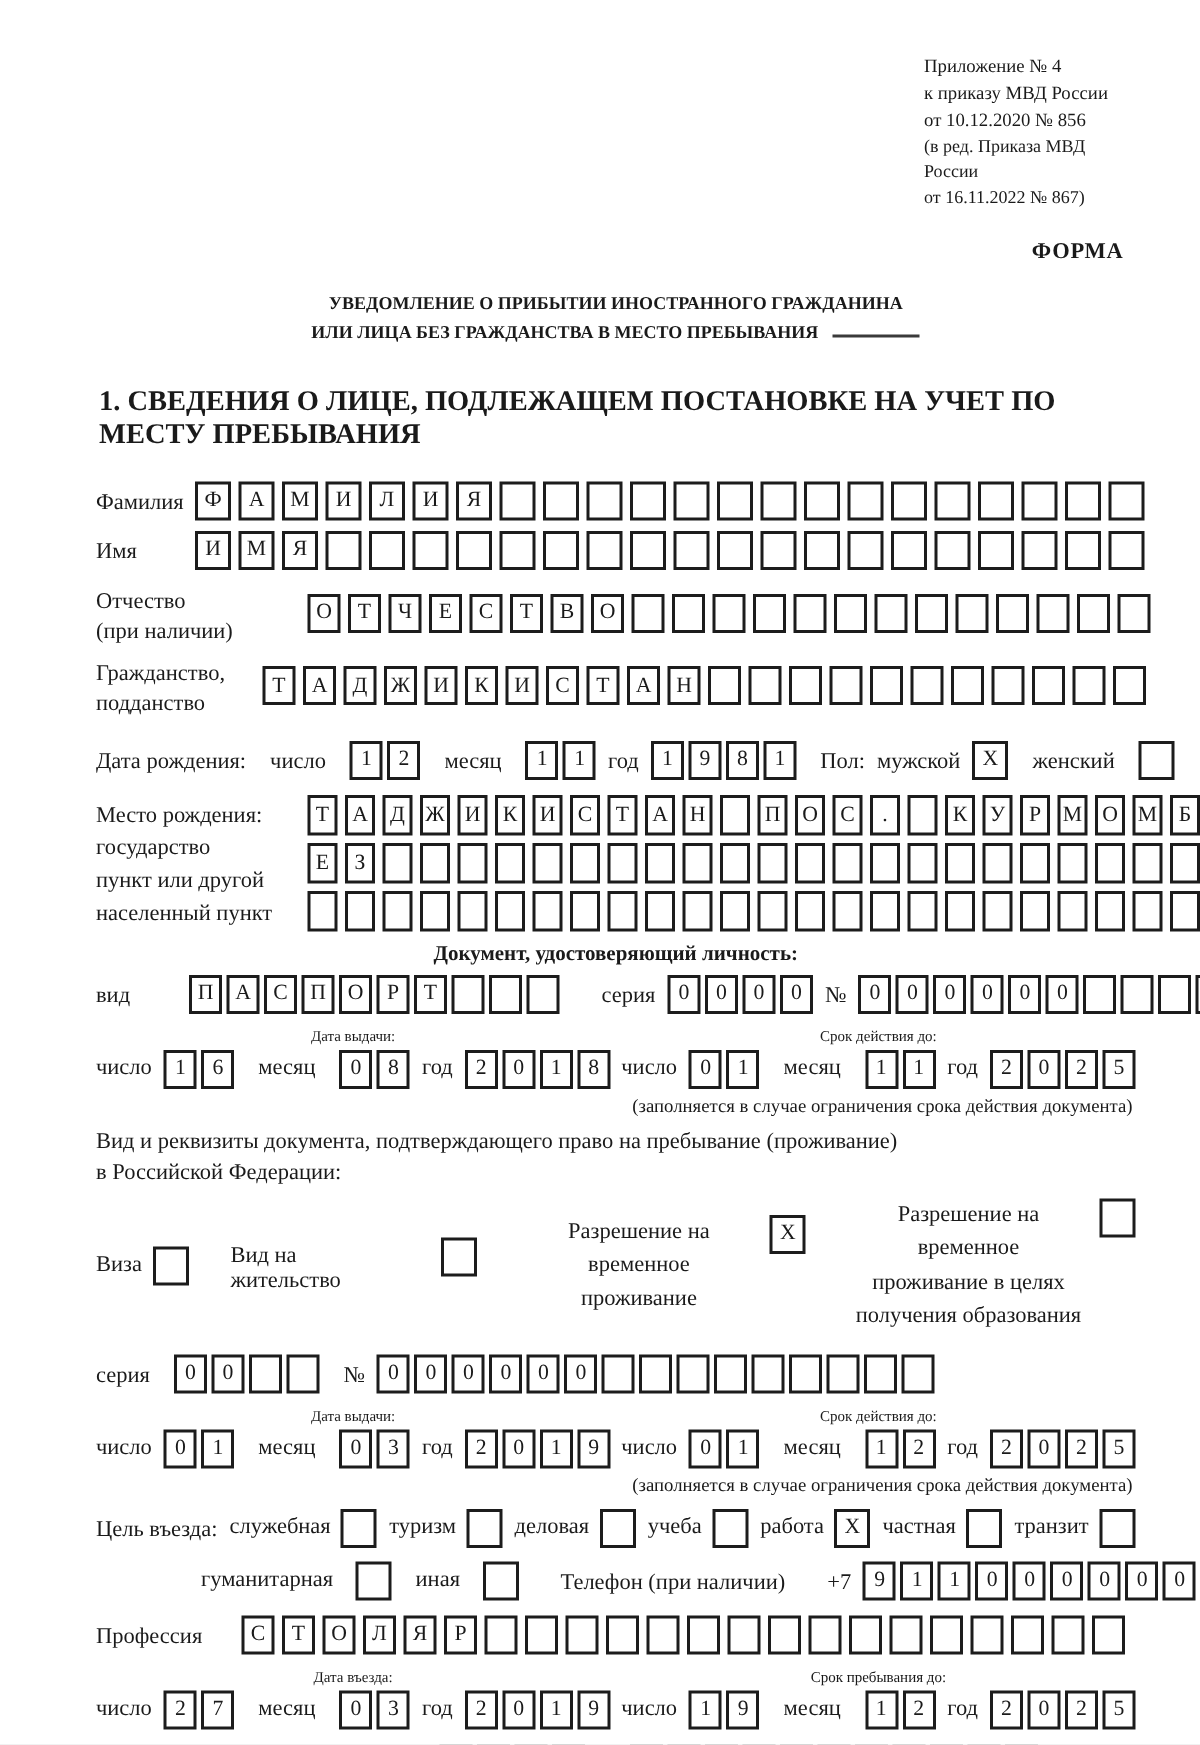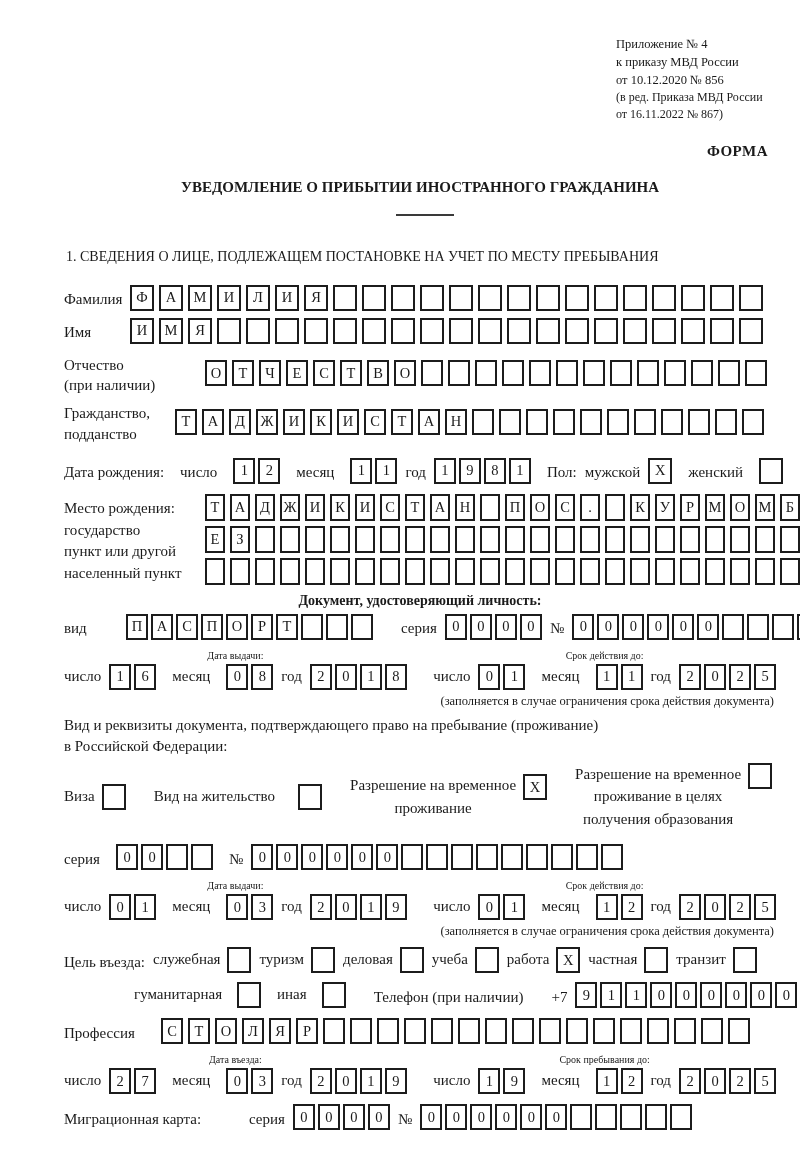--- a/index.html
+++ b/index.html
@@ -1,27 +1,27 @@
 <!DOCTYPE html>
 <html><head>
 <meta charset="utf-8">
 <style>
   * { box-sizing: border-box; }
   html,body { margin:0; padding:0; background:#e8e8e8; }
   .page {
     width:800px; height:1163px; background:#ffffff; color:#1a1a1a;
     font-family:"Liberation Serif", serif; font-size:15px;
-    padding:36px 24px 20px 64px; position:relative; overflow:hidden;
+    padding:36px 43px 20px 64px; position:relative; overflow:hidden;
   }
   .ref-block { margin-left:552px; font-size:12.5px; line-height:1.42; }
   .ref-block .ref-small { font-size:12px; }
   .forma { text-align:right; font-weight:bold; font-size:15px; margin-top:20px; margin-right:8px; letter-spacing:.5px; }
-  .title { text-align:center; font-weight:bold; font-size:15px; line-height:1.55; margin-top:16px; }
+  .title { text-align:center; font-weight:bold; font-size:12px; line-height:1.55; margin-top:16px; }
   .blank-underline { display:inline-block; width:58px; border-bottom:2px solid #3a3a3a; margin-left:10px; vertical-align:baseline; }
-  .section-title { font-weight:normal; font-size:14px; margin-top:26px; margin-left:2px; }
+  .section-title { font-weight:bold; font-size:19px; margin-top:26px; margin-left:2px; }
 
   .row { display:flex; align-items:center; flex-wrap:nowrap; margin-top:7px; }
   .lbl { flex:none; padding-top:4px; }
   .lbl2 { line-height:1.35; }
   .cells { display:inline-flex; gap:5px; flex-wrap:nowrap; flex:none; }
   .cell {
     width:24px; height:26px; border:2px solid #1c1c1c; flex:none;
     display:inline-flex; align-items:center; justify-content:center;
     font-size:14.5px; font-family:"Liberation Serif", serif; background:#fff;
   }
@@ -55,21 +55,21 @@
     <div>от 10.12.2020 № 856</div>
     <div class="ref-small">(в ред. Приказа МВД России</div>
     <div class="ref-small">от 16.11.2022 № 867)</div>
   </div>
 
   <div class="forma">ФОРМА</div>
 
   <div class="title">
     <div>УВЕДОМЛЕНИЕ О ПРИБЫТИИ ИНОСТРАННОГО ГРАЖДАНИНА</div>
     <div>
-      <span class="blank-underline"></span>
+      <span>ИЛИ ЛИЦА БЕЗ ГРАЖДАНСТВА В МЕСТО ПРЕБЫВАНИЯ</span><span class="blank-underline"></span>
     </div>
   </div>
 
   <div class="section-title">1. СВЕДЕНИЯ О ЛИЦЕ, ПОДЛЕЖАЩЕМ ПОСТАНОВКЕ НА УЧЕТ ПО МЕСТУ ПРЕБЫВАНИЯ</div>
 
   <div class="row" style="margin-top:20px">
     <div class="lbl" style="width:66px">Фамилия</div>
     <div class="cells">
         <span class="cell">Ф</span>
         <span class="cell">А</span>

